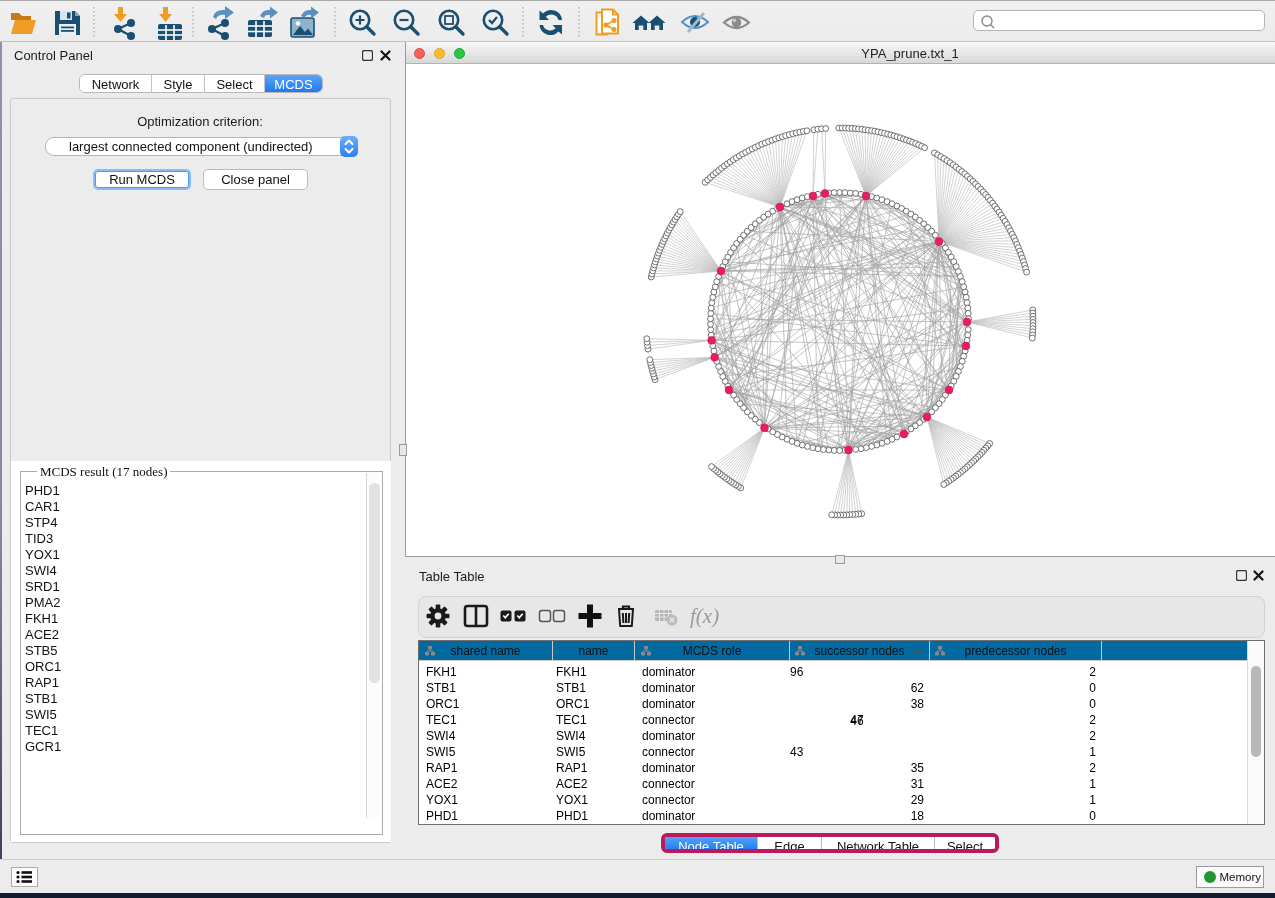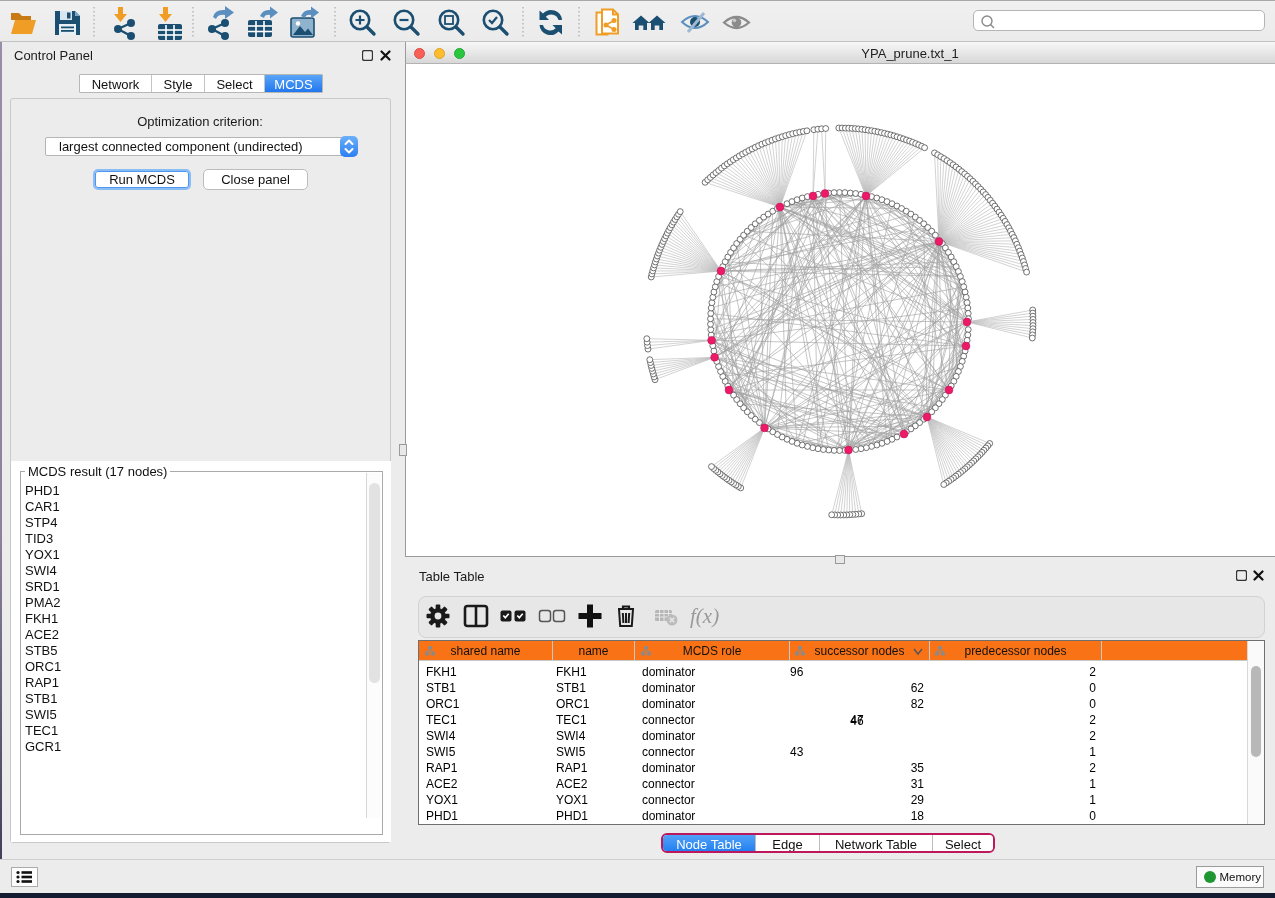--- a/index.html
+++ b/index.html
@@ -8,52 +8,52 @@
 .abs { position:absolute; }
 
 #toolbar { left:0; top:0; width:1275px; height:42px; background:linear-gradient(#f0f0f0,#ebebeb); border-top:1px solid #a8a8a8; border-bottom:1px solid #c2c2c2; }
 
 #search { left:973px; top:10px; width:292px; height:21px; background:#fff; border:1px solid #b5b5b5; border-radius:5px; }
 
 #cp { left:2px; top:42px; width:398px; height:817px; background:#ececec; }
 #cp-title { left:14px; top:48px; font-size:13px; color:#1a1a1a; }
 .winbtn { position:absolute; top:50px; }
 
-#cptabs { left:79px; top:74px; height:19px; display:flex; border:1px solid #b7b7b7; border-radius:1px; overflow:hidden; background:#fff; }
+#cptabs { left:79px; top:74px; height:19px; display:flex; border:1px solid #b7b7b7; border-radius:6px; overflow:hidden; background:#fff; }
 .cptab { font-size:13px; color:#111; padding:1px 0 0 0; text-align:center; border-right:1px solid #c4c4c4; background:#fff; line-height:17px; }
 .cptab:last-child { border-right:none; }
 .cptab.sel { background:linear-gradient(#59a5f8,#2277ee); color:#fff; }
 #tabpanel { left:10px; top:98px; width:381px; height:745px; border:1px solid #c9c9c9; border-radius:3px; }
 #optlabel { left:0px; top:114px; width:400px; text-align:center; font-size:13px; color:#1a1a1a; }
-#combo { left:45px; top:137px; width:312px; height:19px; background:#fff; border:1px solid #b5b5b5; border-radius:2px; font-size:13px; line-height:17px; padding-left:13px; color:#111; }
+#combo { left:45px; top:137px; width:312px; height:19px; background:#fff; border:1px solid #b5b5b5; border-radius:9px; font-size:13px; line-height:17px; padding-left:23px; color:#111; }
 #combostep { left:340px; top:136px; width:18px; height:21px; border-radius:5px; background:linear-gradient(#6cb0f9,#2c7ef2); }
 #runbtn { left:93px; top:169px; width:98px; height:21px; background:#fff; border:2px solid #8bbdf5; box-shadow:0 0 0 1px #4f97ee inset; border-radius:5px; font-size:13px; text-align:center; line-height:17px; color:#111; }
 #closebtn { left:203px; top:169px; width:105px; height:21px; background:#fff; border:1px solid #bcbcbc; border-radius:5px; font-size:13px; text-align:center; line-height:19px; color:#111; }
 #mcdswhite { left:11px; top:461px; width:380px; height:381px; background:#fff; }
 #mcdsfield { left:20px; top:471px; width:363px; height:364px; border:1px solid #a9a9a9; }
-#mcdslegend { position:absolute; left:4px; top:-8px; background:#fff; font-size:13px; padding:0 3px; color:#111; }
+#mcdslegend { position:absolute; left:16px; top:-8px; background:#fff; font-size:13px; padding:0 3px; color:#111;font-family:Liberation Serif, serif; }
 #mcdslist { position:absolute; left:4px; top:11px; font-size:13px; color:#111; line-height:16px; }
 #mcdsscroll { position:absolute; right:1px; top:1px; width:15px; height:345px; background:#fcfcfc; border-left:1px solid #d6d6d6; }
 #mcdsthumb { position:absolute; left:2px; top:10px; width:11px; height:200px; background:#e2e2e2; border-radius:6px; }
 
 #netwin { left:405px; top:42px; width:870px; height:515px; border-left:1px solid #9a9a9a; border-bottom:1px solid #9a9a9a; background:#fff; }
 #nettitle { left:405px; top:42px; width:870px; height:22px; background:linear-gradient(#f7f7f7,#d8d8d8); border-left:1px solid #9a9a9a; border-bottom:1px solid #b3b3b3; }
 .light { position:absolute; top:47.5px; width:11px; height:11px; border-radius:50%; }
 #nettext { left:405px; top:46px; width:1010px; text-align:center; font-size:13px; color:#222; }
 
 #tp-title { left:419px; top:569px; font-size:13px; color:#1a1a1a; }
 #tptoolbar { left:418px; top:596px; width:847px; height:42px; background:#e7e7e7; border:1px solid #d2d2d2; border-radius:8px; }
 #tptable { left:418px; top:640px; width:847px; height:185px; background:#fff; border:1px solid #6f6f6f; }
-#tphead { position:absolute; left:0; top:0; width:845px; height:20px; background:#f97316; border-bottom:1px solid #c9c9c9; font-size:12px; color:#111; }
+#tphead { position:absolute; left:0; top:0; width:845px; height:20px; background:#0369a1; border-bottom:1px solid #c9c9c9; font-size:12px; color:#111; }
 .hcell { position:absolute; top:0; height:20px; border-right:1px solid #c9c9c9; text-align:center; line-height:20px; }
 .trow { position:absolute; font-size:12px; color:#000; height:16px; line-height:16px; }
 #tpscroll { position:absolute; right:0; top:0; width:17px; height:183px; background:#fafafa; border-left:1px solid #d8d8d8; }
 #tpthumb { position:absolute; left:3px; top:25px; width:10px; height:91px; background:#b8b8b8; border-radius:5px; }
 
-#bottabs { left:661px; top:833px; height:20px; display:flex; border:2px solid #be185d; border-radius:6px; overflow:hidden; background:#fff; }
+#bottabs { left:661px; top:833px; height:20px; display:flex; border:4px solid #be185d; border-radius:6px; overflow:hidden; background:#fff; }
 .btab { font-size:13px; color:#111; text-align:center; line-height:19px; border-right:1px solid #bdbdbd; background:#fff; }
 .btab:last-child { border-right:none; }
 .btab.sel { background:linear-gradient(#52a2f8,#2380f2); color:#fff; }
 
 #statusbar { left:0; top:859px; width:1275px; height:34px; background:#ececec; border-top:1px solid #cfcfcf; }
 #listbtn { left:11px; top:867px; width:27px; height:20px; background:#fdfdfd; border:1px solid #ababab; }
 #membtn { left:1196px; top:866px; width:68px; height:22px; background:#fbfbfb; border:1px solid #9b9b9b; font-size:12px; color:#111; }
 #desktop { left:0; top:893px; width:1275px; height:5px; background:#131c30; }
 #leftstrip { left:0; top:0; width:2px; height:893px; background:linear-gradient(#9a8fa8,#8d829c 60%,#3c3854); }
 </style>
@@ -1178,21 +1178,21 @@
 <div class="trow" style="left:371px;top:23px;width:134px;text-align:left">96</div>
 <div class="trow" style="left:511px;top:23px;width:166px;text-align:right">2</div>
 <div class="trow" style="left:7px;top:39px;width:120px">STB1</div>
 <div class="trow" style="left:137px;top:39px;width:70px">STB1</div>
 <div class="trow" style="left:223px;top:39px;width:140px">dominator</div>
 <div class="trow" style="left:371px;top:39px;width:134px;text-align:right">62</div>
 <div class="trow" style="left:511px;top:39px;width:166px;text-align:right">0</div>
 <div class="trow" style="left:7px;top:55px;width:120px">ORC1</div>
 <div class="trow" style="left:137px;top:55px;width:70px">ORC1</div>
 <div class="trow" style="left:223px;top:55px;width:140px">dominator</div>
-<div class="trow" style="left:371px;top:55px;width:134px;text-align:right">82</div>
+<div class="trow" style="left:371px;top:55px;width:134px;text-align:right">38</div>
 <div class="trow" style="left:511px;top:55px;width:166px;text-align:right">0</div>
 <div class="trow" style="left:7px;top:71px;width:120px">TEC1</div>
 <div class="trow" style="left:137px;top:71px;width:70px">TEC1</div>
 <div class="trow" style="left:223px;top:71px;width:140px">connector</div>
 <div class="trow" style="left:371px;top:71px;width:134px;text-align:center">47</div>
 <div class="trow" style="left:511px;top:71px;width:166px;text-align:right">2</div>
 <div class="trow" style="left:7px;top:87px;width:120px">SWI4</div>
 <div class="trow" style="left:137px;top:87px;width:70px">SWI4</div>
 <div class="trow" style="left:223px;top:87px;width:140px">dominator</div>
 <div class="trow" style="left:371px;top:72px;width:134px;text-align:center">46</div>

